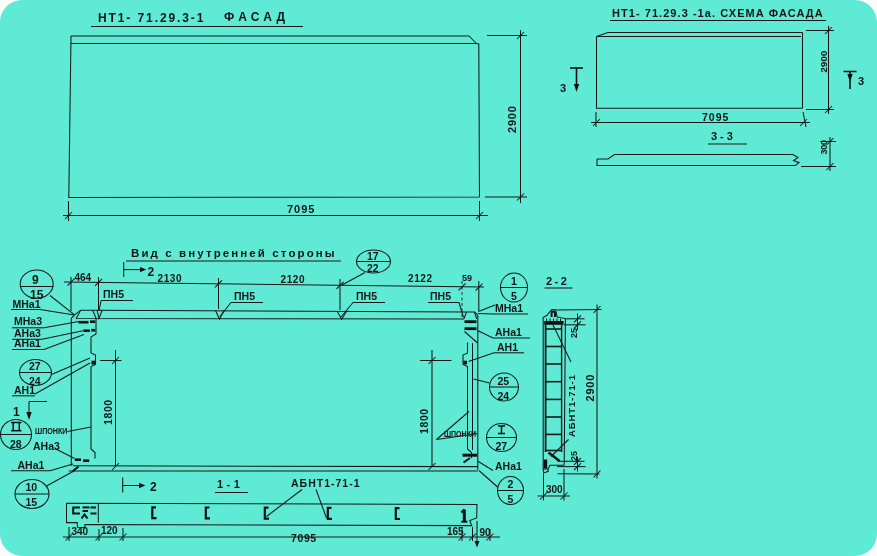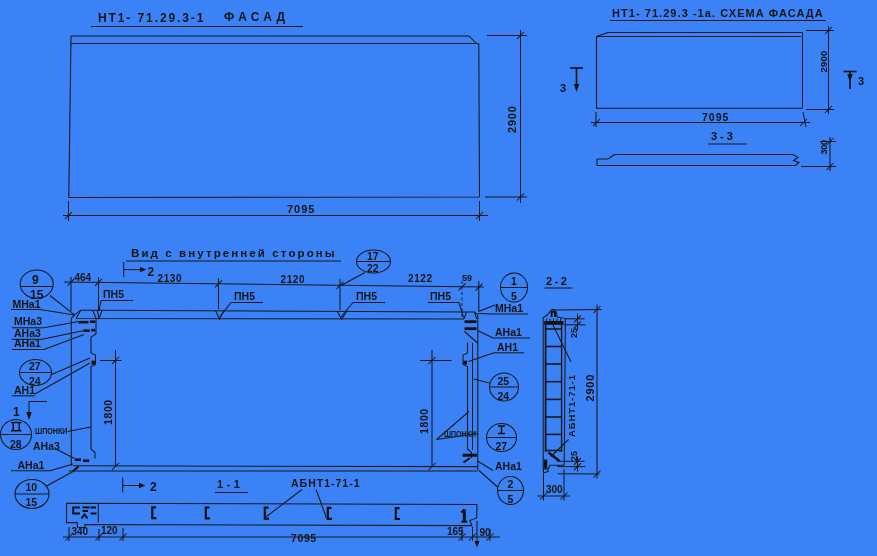--- a/index.html
+++ b/index.html
@@ -1,16 +1,16 @@
 <!DOCTYPE html>
 <html><head>
 <meta charset="utf-8">
 <style>
 html,body{margin:0;padding:0;background:#fbfbfa;}
-#page{position:relative;width:877px;height:556px;background:#3b82f6;overflow:hidden;}
+#page{position:relative;width:877px;height:556px;background:#5eead4;overflow:hidden;border-radius:22px;}
 svg{position:absolute;left:0;top:0;}
 text{font-family:"Liberation Sans",sans-serif;font-weight:bold;fill:#151515;}
 .ln{stroke:#181818;fill:none;stroke-width:1.05;}
 .th{stroke:#111;fill:none;}
 </style>
 </head>
 <body>
 <div id="page">
 <svg width="877" height="556" viewBox="0 0 877 556">
 

